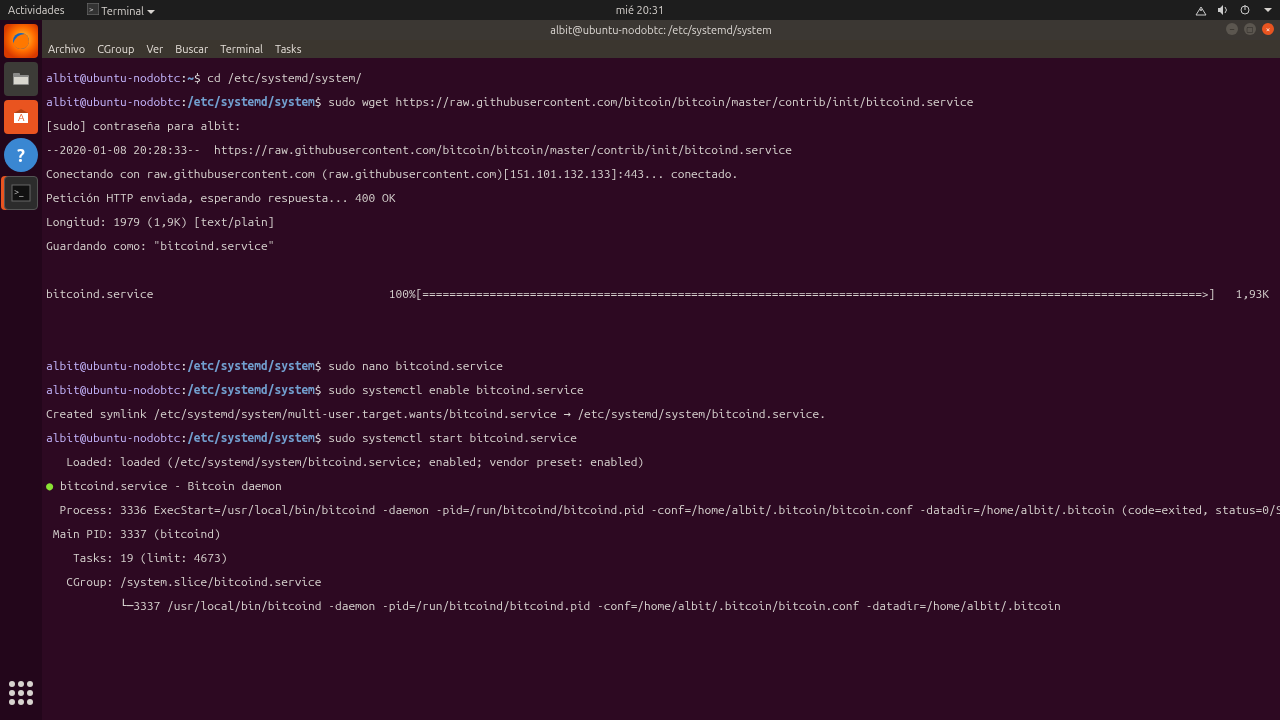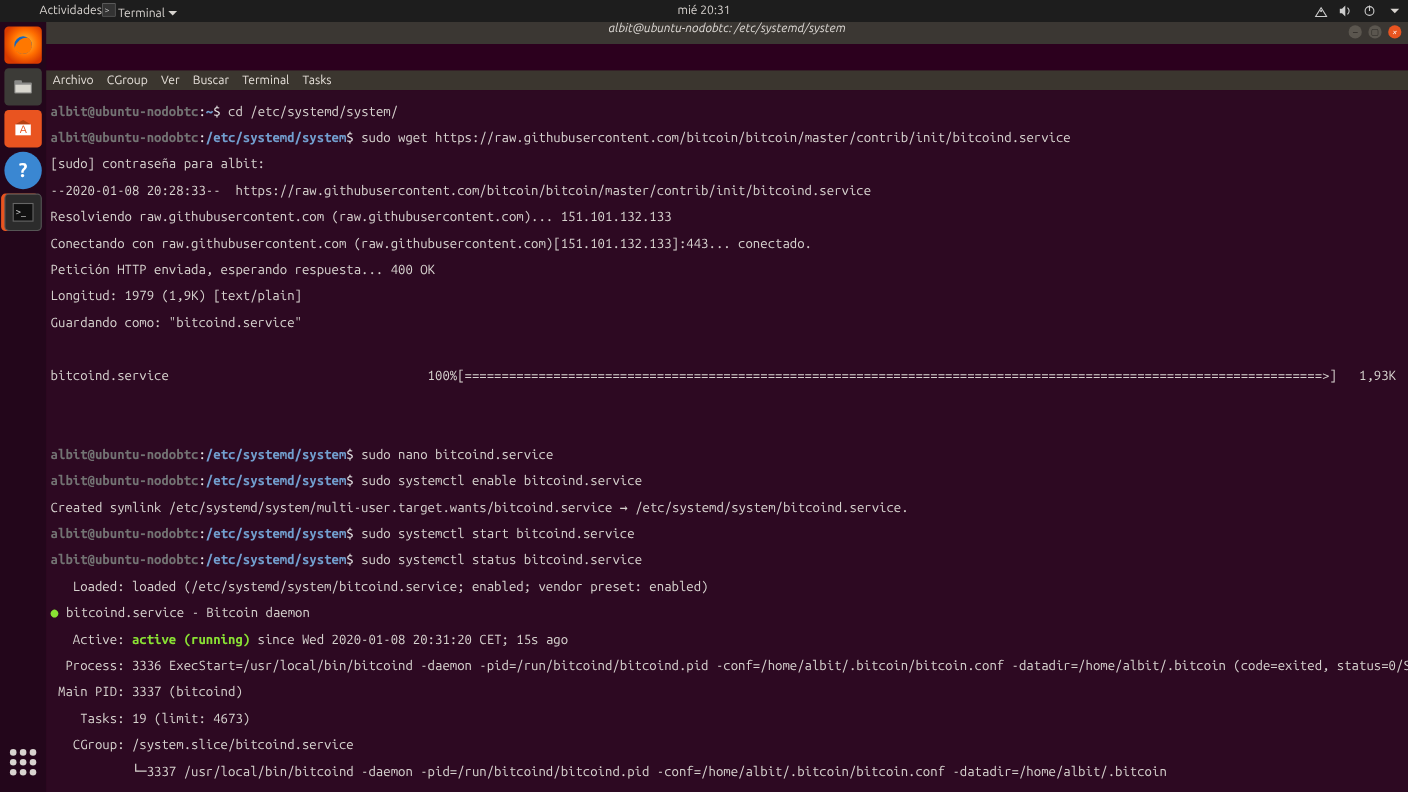--- a/index.html
+++ b/index.html
@@ -1,47 +1,47 @@
 <!DOCTYPE html>
 <html><head>
 <meta charset="utf-8">
 <style>
   * { margin:0; padding:0; box-sizing:border-box; }
   html,body { width:1280px; height:720px; overflow:hidden; font-family:"Ubuntu","DejaVu Sans",sans-serif; background:#2c001e; }
   
   .top-panel { position:absolute; top:0; left:0; right:0; height:20px; background:#1d1d1d; color:#d7d3cf; font-size:11px; display:flex; align-items:center; padding:0 8px; }
-  .tp-left { display:flex; align-items:center; gap:0;margin-left:28px; }
+  .tp-left { display:flex; align-items:center; gap:22px; }
   .tp-item { cursor:pointer; }
   .tp-center { position:absolute; left:50%; transform:translateX(-50%);text-align:right; }
   .tp-right { margin-left:auto; display:flex; align-items:center; gap:10px; }
   .tp-icon { width:12px; height:12px; display:inline-block; }
   .tri-down { display:inline-block; margin-left:3px; width:0; height:0; border-left:4px solid transparent; border-right:4px solid transparent; border-top:4px solid #d7d3cf; vertical-align:middle; }
   
   .dock { position:absolute; top:20px; left:0; bottom:0; width:42px; background:rgba(30,10,25,0.6); display:flex; flex-direction:column; align-items:center; padding-top:4px; gap:4px; }
   .dock-icon { width:34px; height:34px; border-radius:4px; display:flex; align-items:center; justify-content:center; font-size:18px; cursor:pointer; }
   .dock-firefox { background:radial-gradient(circle at 55% 45%, #ffcb3b 0%, #ff6d00 45%, #d93a00 75%); color:#fff; }
   .dock-files { background:#3c3b37; color:#e6e6e6; }
   .dock-software { background:#e95420; color:#fff; }
   .dock-help { background:#3a87d2; color:#fff; border-radius:50%; }
   .dock-terminal { background:#2c2c2c; color:#cfcfcf; border:1px solid #555; }
   .dock-terminal.active { box-shadow:-3px 0 0 #e95420; }
   .dock-spacer { flex:1; }
   .dock-apps { width:34px; height:34px; display:grid; grid-template-columns:repeat(3,6px); grid-template-rows:repeat(3,6px); gap:3px; align-content:center; justify-content:center; cursor:pointer; margin-bottom:10px; }
   .dock-apps span { width:6px; height:6px; background:#d7d3cf; border-radius:50%; }
   
   .window { position:absolute; top:20px; left:42px; right:0; bottom:0; display:flex; flex-direction:column; }
-  .titlebar { height:20px; background:#3b3733; color:#dedad6; display:flex; justify-content:center; font-size:11px; position:relative;font-style:italic; }
+  .titlebar { height:20px; background:#3b3733; color:#dedad6; display:flex; align-items:center; justify-content:center; font-size:11px; position:relative; }
   .win-buttons { position:absolute; right:6px; top:3px; display:flex; gap:6px; }
   .win-btn { width:12px; height:12px; border-radius:50%; background:#5b564f; cursor:pointer; display:flex; align-items:center; justify-content:center; font-size:8px; color:#2b2824; }
   .win-btn.close { background:#e95420; color:#fff; }
-  .menubar { height:18px; background:#3b362f; color:#e6e0da; display:flex; align-items:center; padding:0 6px; gap:12px; font-size:11px;margin-top:24px; }
+  .menubar { height:18px; background:#3b362f; color:#e6e0da; display:flex; align-items:center; padding:0 6px; gap:12px; font-size:11px; }
   .menubar span { cursor:pointer; }
   
   .term { flex:1; background:#2d0922; color:#d7d3cf; font-family:"Ubuntu Mono","DejaVu Sans Mono",monospace; font-size:12px; line-height:12px; padding:2px 4px; white-space:pre; overflow:hidden; }
-  .p-user { color:#737373; font-weight:bold; }
+  .p-user { color:#c4b5fd; font-weight:normal; }
   .p-path { color:#729fcf; font-weight:bold; }
   .p-white { color:#eeeeec; }
   .active-green { color:#8ae234; font-weight:bold; }
   .dot { color:#8ae234; }
   .line { display:block; height:12px; }
 </style>
 </head>
 <body>
 
 <div class="top-panel">
@@ -132,37 +132,34 @@
     <span>Ver</span>
     <span>Buscar</span>
     <span>Terminal</span>
     <span>Tasks</span>
   </div>
   <div class="term">
 <span class="line"><span class="p-user">albit@ubuntu-nodobtc</span><span class="p-white">:</span><span class="p-path">~</span><span class="p-white">$</span> <span>cd /etc/systemd/system/</span></span>
 <span class="line"><span class="p-user">albit@ubuntu-nodobtc</span><span class="p-white">:</span><span class="p-path">/etc/systemd/system</span><span class="p-white">$</span> <span>sudo wget https://raw.githubusercontent.com/bitcoin/bitcoin/master/contrib/init/bitcoind.service</span></span>
 <span class="line">[sudo] contraseña para albit:</span>
 <span class="line">--2020-01-08 20:28:33--  https://raw.githubusercontent.com/bitcoin/bitcoin/master/contrib/init/bitcoind.service</span>
-<span class="line">Resolviendo raw.githubusercontent.com (raw.githubusercontent.com)... 151.101.132.133</span>
 <span class="line">Conectando con raw.githubusercontent.com (raw.githubusercontent.com)[151.101.132.133]:443... conectado.</span>
 <span class="line">Petición HTTP enviada, esperando respuesta... 400 OK</span>
 <span class="line">Longitud: 1979 (1,9K) [text/plain]</span>
 <span class="line">Guardando como: "bitcoind.service"</span>
 <span class="line"> </span>
 <span class="line">bitcoind.service                                   100%[====================================================================================================================&gt;]   1,93K  --.-KB/s    en 0s</span>
 <span class="line"> </span>
 <span class="line"> </span>
 <span class="line"><span class="p-user">albit@ubuntu-nodobtc</span><span class="p-white">:</span><span class="p-path">/etc/systemd/system</span><span class="p-white">$</span> <span>sudo nano bitcoind.service</span></span>
 <span class="line"><span class="p-user">albit@ubuntu-nodobtc</span><span class="p-white">:</span><span class="p-path">/etc/systemd/system</span><span class="p-white">$</span> <span>sudo systemctl enable bitcoind.service</span></span>
 <span class="line">Created symlink /etc/systemd/system/multi-user.target.wants/bitcoind.service → /etc/systemd/system/bitcoind.service.</span>
 <span class="line"><span class="p-user">albit@ubuntu-nodobtc</span><span class="p-white">:</span><span class="p-path">/etc/systemd/system</span><span class="p-white">$</span> <span>sudo systemctl start bitcoind.service</span></span>
-<span class="line"><span class="p-user">albit@ubuntu-nodobtc</span><span class="p-white">:</span><span class="p-path">/etc/systemd/system</span><span class="p-white">$</span> <span>sudo systemctl status bitcoind.service</span></span>
 <span class="line">   Loaded: loaded (/etc/systemd/system/bitcoind.service; enabled; vendor preset: enabled)</span>
 <span class="line"><span class="dot">●</span> <span>bitcoind.service - Bitcoin daemon</span></span>
-<span class="line"><span>   Active: </span><span class="active-green">active (running)</span><span> since Wed 2020-01-08 20:31:20 CET; 15s ago</span></span>
 <span class="line">  Process: 3336 ExecStart=/usr/local/bin/bitcoind -daemon -pid=/run/bitcoind/bitcoind.pid -conf=/home/albit/.bitcoin/bitcoin.conf -datadir=/home/albit/.bitcoin (code=exited, status=0/SUCCESS)</span>
 <span class="line"> Main PID: 3337 (bitcoind)</span>
 <span class="line">    Tasks: 19 (limit: 4673)</span>
 <span class="line">   CGroup: /system.slice/bitcoind.service</span>
 <span class="line">           └─3337 /usr/local/bin/bitcoind -daemon -pid=/run/bitcoind/bitcoind.pid -conf=/home/albit/.bitcoin/bitcoin.conf -datadir=/home/albit/.bitcoin</span>
 
 
 
 
   </div>

